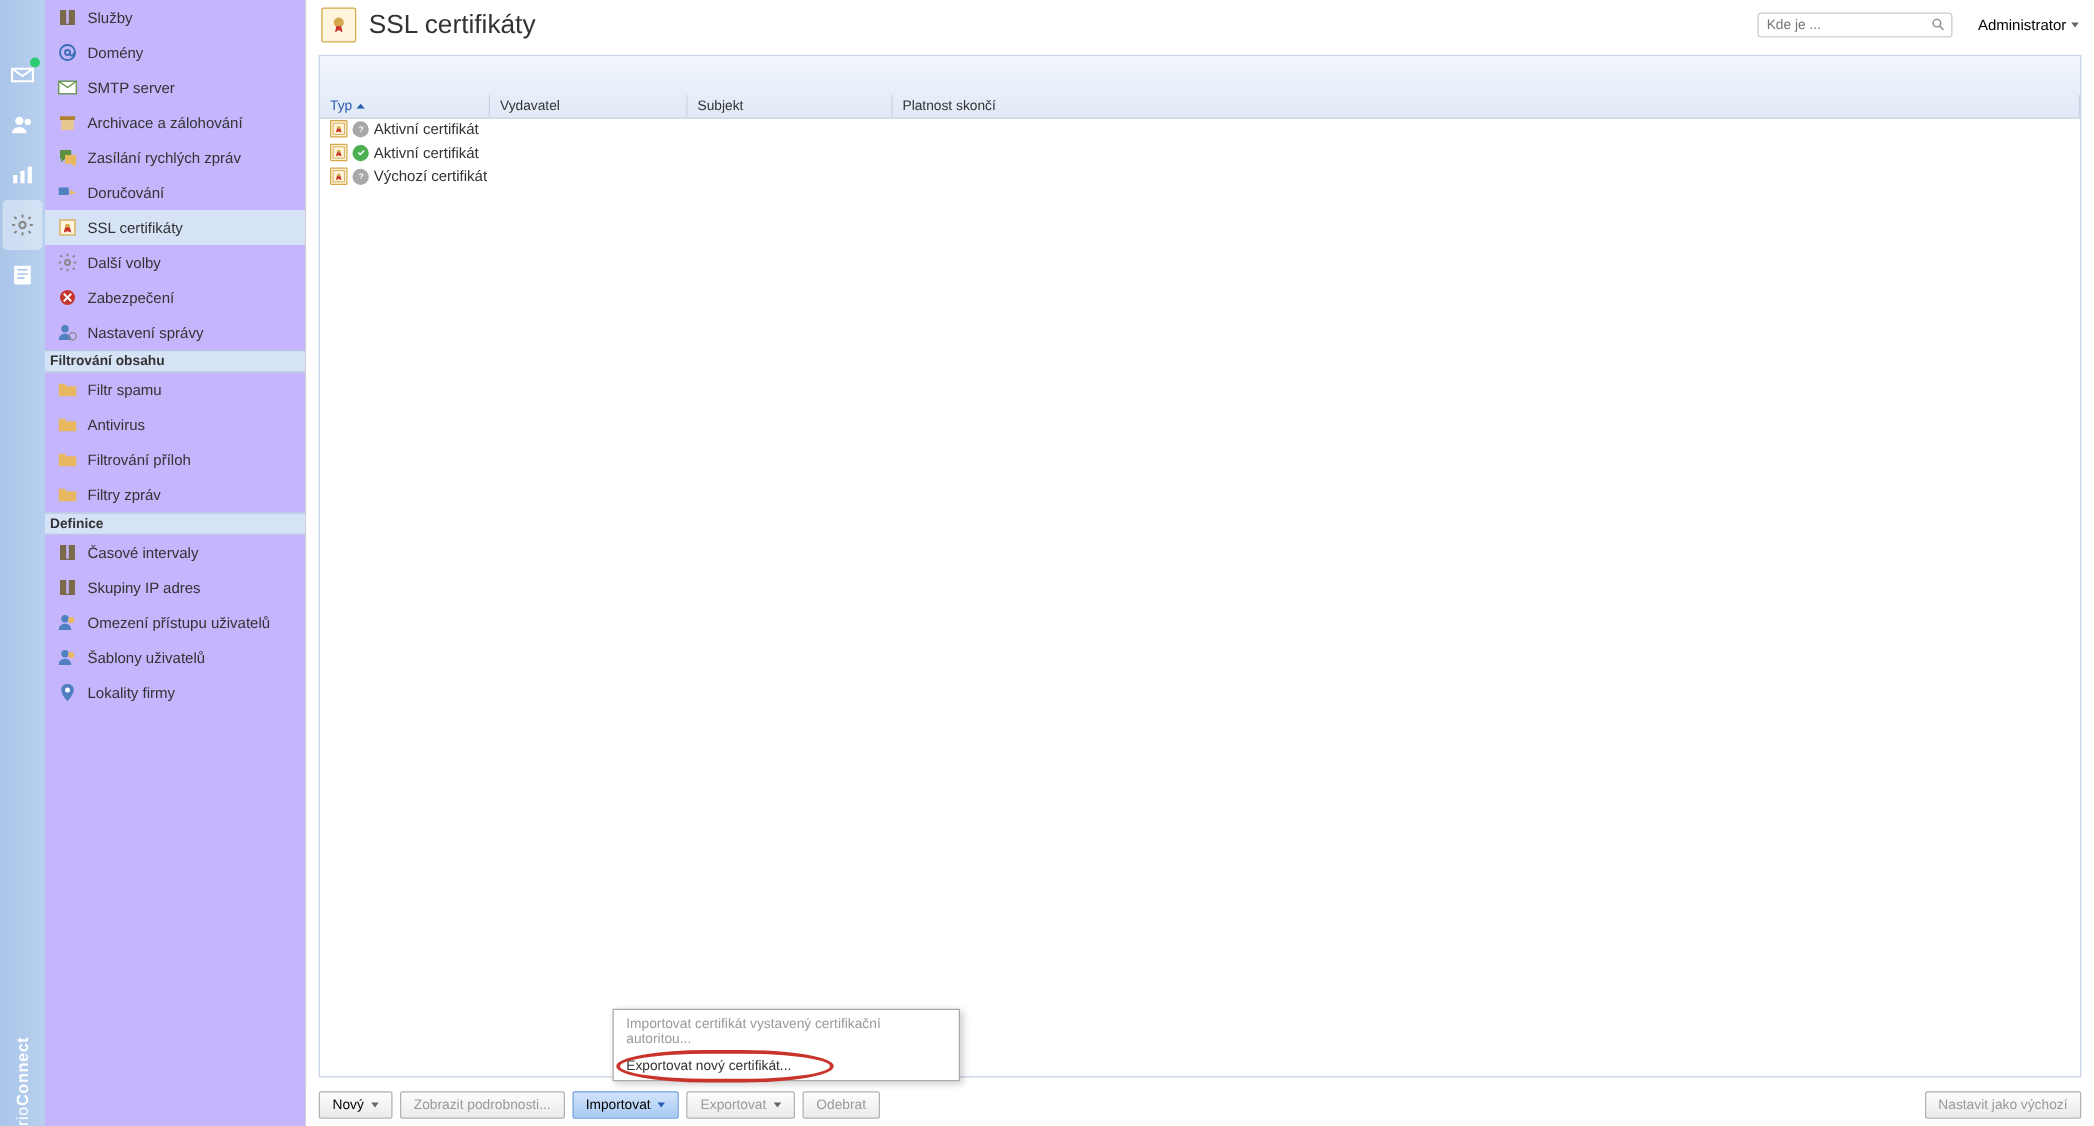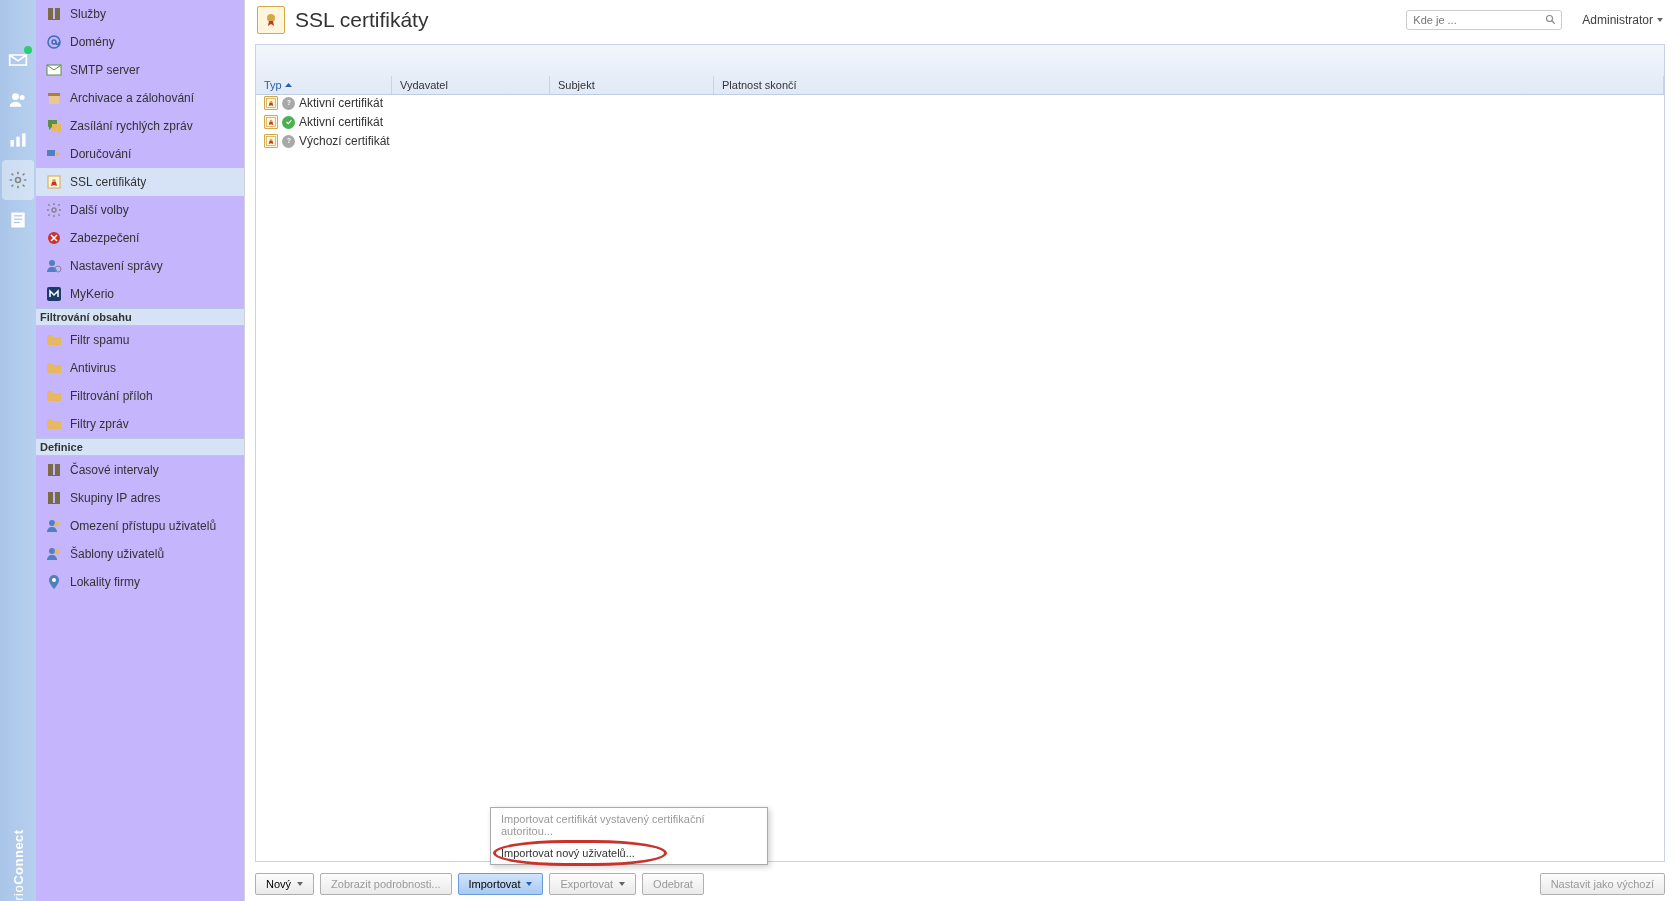--- a/index.html
+++ b/index.html
@@ -25,21 +25,21 @@
     .sidebar-item span { color: #333; }
     
     
     .main { flex: 1; display: flex; flex-direction: column; background: #fff; }
     .titlebar { display: flex; align-items: center; padding: 6px 12px 10px 12px; gap: 10px; }
     .titlebar .page-icon { width: 28px; height: 28px; border: 1px solid #d4a84a; background: #fff4dc; display: flex; align-items: center; justify-content: center; border-radius: 2px; }
     .titlebar h1 { font-size: 21px; font-weight: normal; color: #333; flex: 1; }
     .titlebar .search-wrap { position: relative; }
     .titlebar input { border: 1px solid #ccc; border-radius: 3px; padding: 3px 24px 3px 6px; width: 156px; font-size: 11px; color: #999; }
     .titlebar .search-icon { position: absolute; right: 5px; top: 4px; width: 12px; height: 12px; }
-    .titlebar .user { margin-left: 10px; color: #404040; cursor: pointer; display: flex; align-items: center; gap: 4px; }
+    .titlebar .user { margin-left: 10px; color: #000000; cursor: pointer; display: flex; align-items: center; gap: 4px; }
     
     
     .table-wrap { flex: 1; margin: 0 10px 6px 10px; border: 1px solid #c8d4e6; display: flex; flex-direction: column; position: relative; background: #fff; }
     .thead { display: flex; background: linear-gradient(#f2f6fc, #e0e9f6); border-bottom: 1px solid #c0cde0; }
     .th { padding: 3px 8px; border-right: 1px solid #c8d4e6; font-size: 11px; color: #333; display: flex; align-items: center; gap: 3px; margin-top: 31px; }
     .th.sorted { color: #2a5db0; }
     .tbody { flex: 1; overflow: auto; }
     .trow { display: flex; align-items: flex-start; padding: 0 0; height: 19px; }
     .td { padding: 1px 8px; display: flex; align-items: center; gap: 4px; }
     .cert-icon { width: 14px; height: 14px; border: 1px solid #d4a84a; background: #fff4dc; border-radius: 1px; flex-shrink: 0; }
@@ -192,27 +192,20 @@
           <span>Zabezpečení</span>
         </div>
         <div class="sidebar-item">
           <span class="icon ico-admin"><svg viewBox="0 0 16 16">
               <circle cx="6" cy="5" r="3" fill="#5080c0"></circle>
               <path d="M1 14c0-3 2-5 5-5s5 2 5 5" fill="#5080c0"></path>
               <circle cx="12" cy="11" r="3" fill="none" stroke="#888"></circle>
             </svg></span>
           <span>Nastavení správy</span>
         </div>
-        <div class="sidebar-item">
-          <span class="icon ico-mykerio"><svg viewBox="0 0 16 16">
-              <rect x="1" y="1" width="14" height="14" rx="2" fill="#1a3a6a"></rect>
-              <path d="M4 11V5l4 4 4-4v6" fill="none" stroke="#fff" stroke-width="1.5"></path>
-            </svg></span>
-          <span>MyKerio</span>
-        </div>
       </div>
     <div class="sidebar-group-header">Filtrování obsahu</div>
     <div id="sb-g2">
         <div class="sidebar-item">
           <span class="icon ico-folder"><svg viewBox="0 0 16 16">
               <path d="M1 3h5l1 2h8v8H1z" fill="#e8b860"></path>
             </svg></span>
           <span>Filtr spamu</span>
         </div>
         <div class="sidebar-item">
@@ -358,21 +351,21 @@
                 </svg>
               </span>
               <span>Výchozí certifikát</span>
             </div>
           </div>
         </div>
     </div>
 
     <div class="popup">
       <div class="popup-item">Importovat certifikát vystavený certifikační autoritou...</div>
-      <div class="popup-item enabled circled">Importovat nový uživatelů...</div>
+      <div class="popup-item enabled circled">Exportovat nový certifikát...</div>
     </div>
 
     <div class="toolbar">
       <button class="btn">
           <span>Nový</span>
           <span class="caret"></span>
         </button>
       <button class="btn disabled">
           <span>Zobrazit podrobnosti...</span>
         </button>

